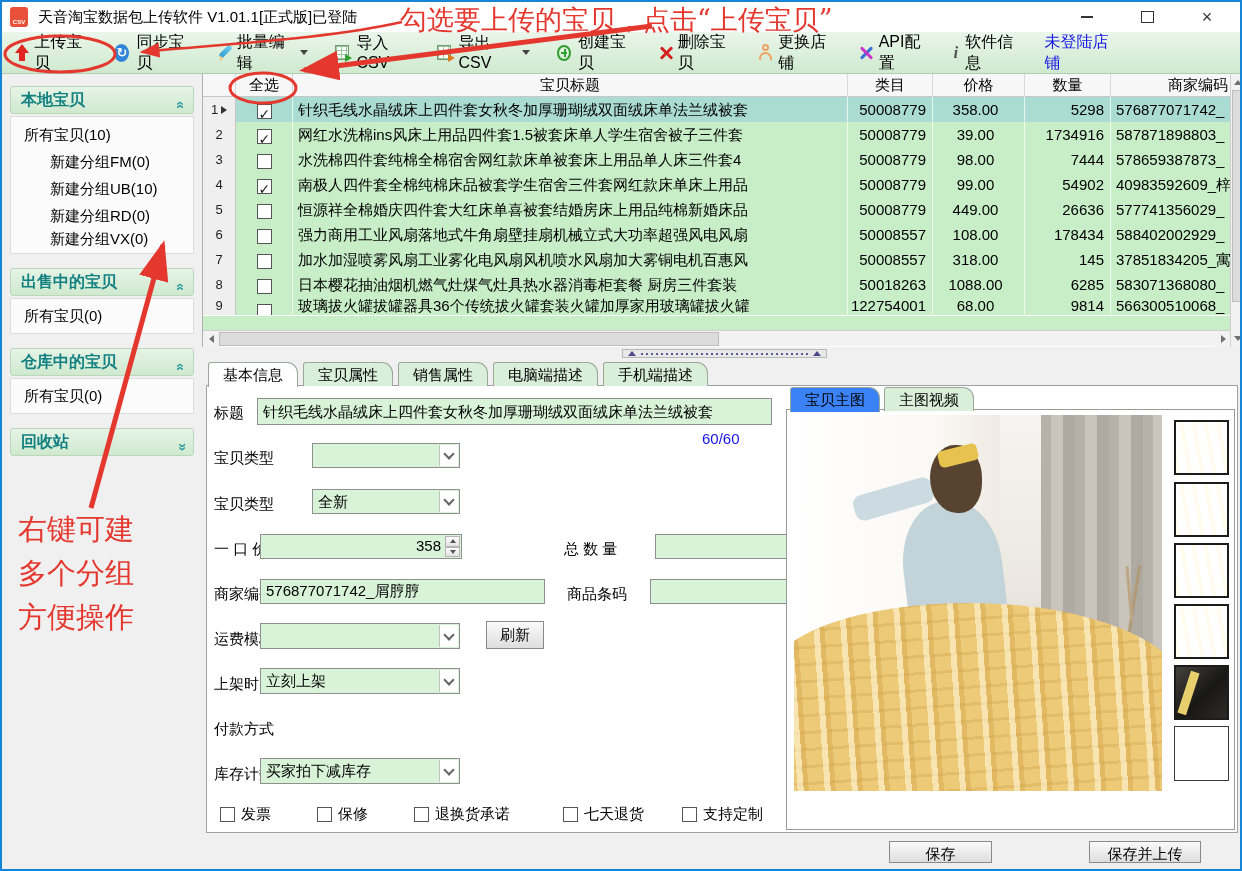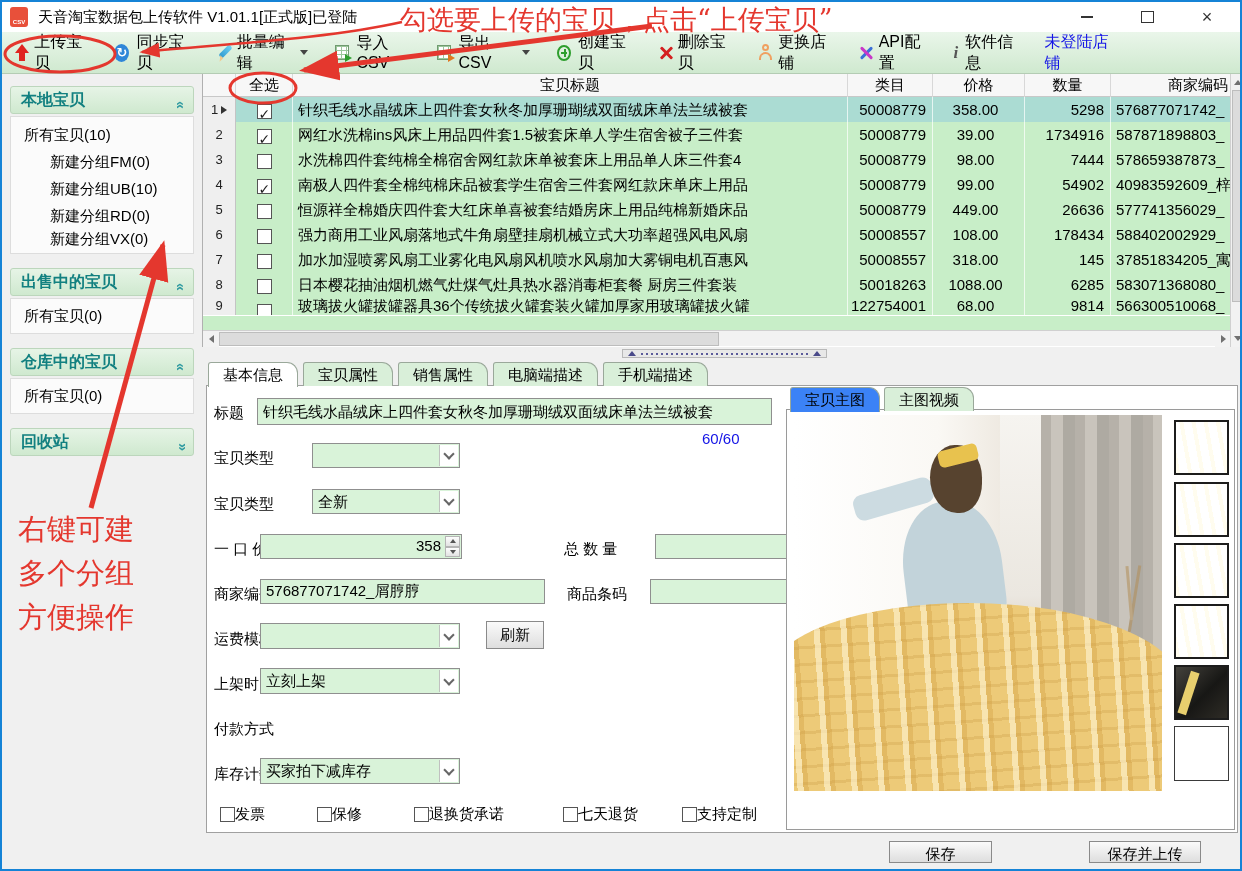--- a/index.html
+++ b/index.html
@@ -137,21 +137,21 @@
   .chev-dn{width:6px;height:6px;border-right:2px solid #666;border-bottom:2px solid #666;
        transform:rotate(45deg);margin-top:-3px;}
   .spinbtns{position:absolute;right:1px;top:1px;bottom:1px;width:15px;display:flex;flex-direction:column;}
   .spinbtns span{flex:1;background:linear-gradient(#fdfdfd,#e2e2e2);border:1px solid #b5b5b5;
        display:flex;align-items:center;justify-content:center;}
   .mini-u{width:0;height:0;border-left:3px solid transparent;border-right:3px solid transparent;border-bottom:4px solid #555;}
   .mini-d{width:0;height:0;border-left:3px solid transparent;border-right:3px solid transparent;border-top:4px solid #555;}
   .counter{position:absolute;font-size:15px;color:#1414e6;z-index:3;}
   .btn{position:absolute;background:linear-gradient(#fafafa,#dedede);border:1px solid #8a8a8a;
        box-sizing:border-box;font-size:15px;text-align:center;z-index:3;}
-  .optrow{position:absolute;display:flex;align-items:center;gap:0;font-size:15px;z-index:3;justify-content:center;}
+  .optrow{position:absolute;display:flex;align-items:center;gap:6px;font-size:15px;z-index:3;justify-content:center;}
 
   
   .imtabs{position:absolute;left:788px;top:385px;display:flex;gap:4px;z-index:5;}
   .imgbox{position:absolute;left:784px;top:407px;width:449px;height:421px;background:#fff;
        border:1px solid #9a9a9a;box-sizing:border-box;z-index:4;}
   .photo{position:absolute;left:792px;top:413px;width:368px;height:376px;overflow:hidden;z-index:5;
        background:linear-gradient(180deg,#f6f4f0 0%,#ebe7e0 48%,#ded6c8 58%);}
   .ph-window{position:absolute;left:0;top:0;width:56%;height:62%;
        background:linear-gradient(90deg,#ffffff 0%,#faf8f4 70%,#efeae2 100%);}
   .ph-curtain{position:absolute;right:0;top:0;width:33%;height:64%;

